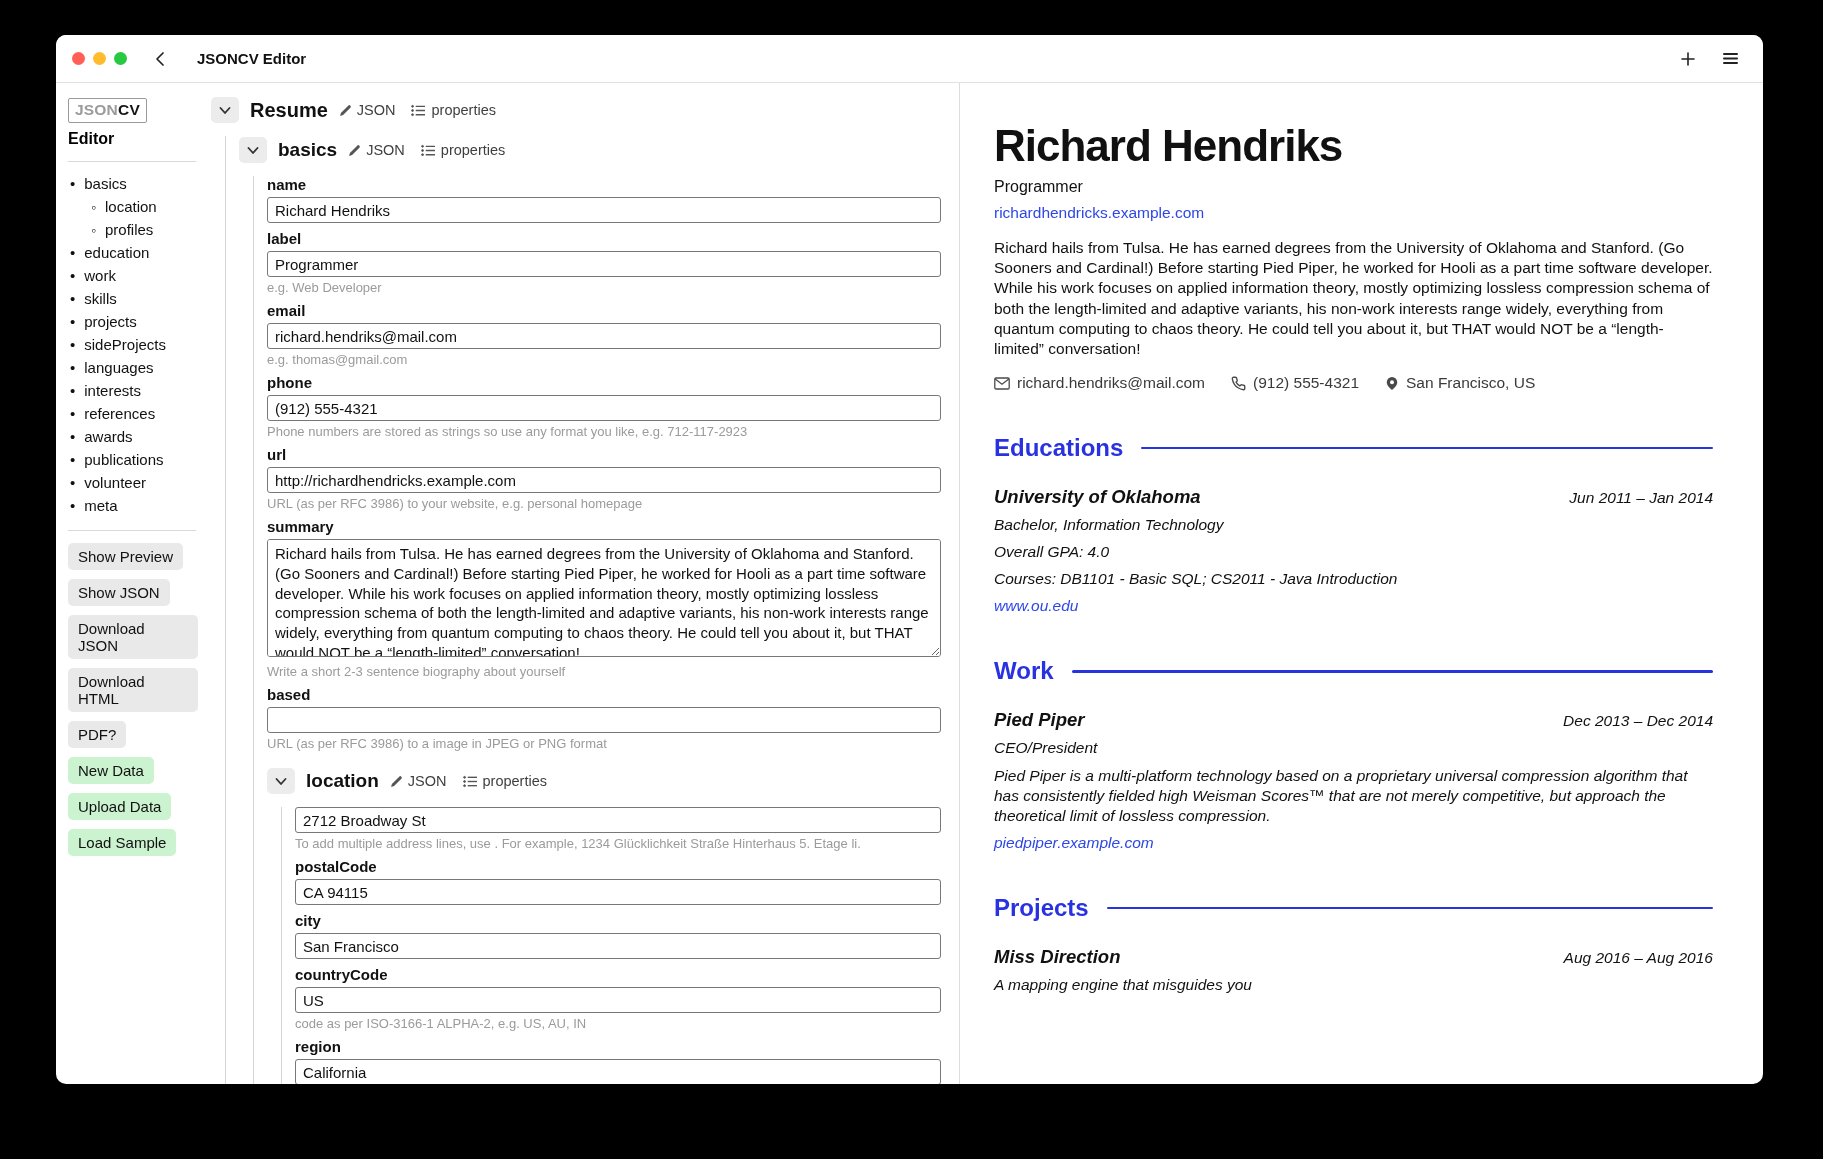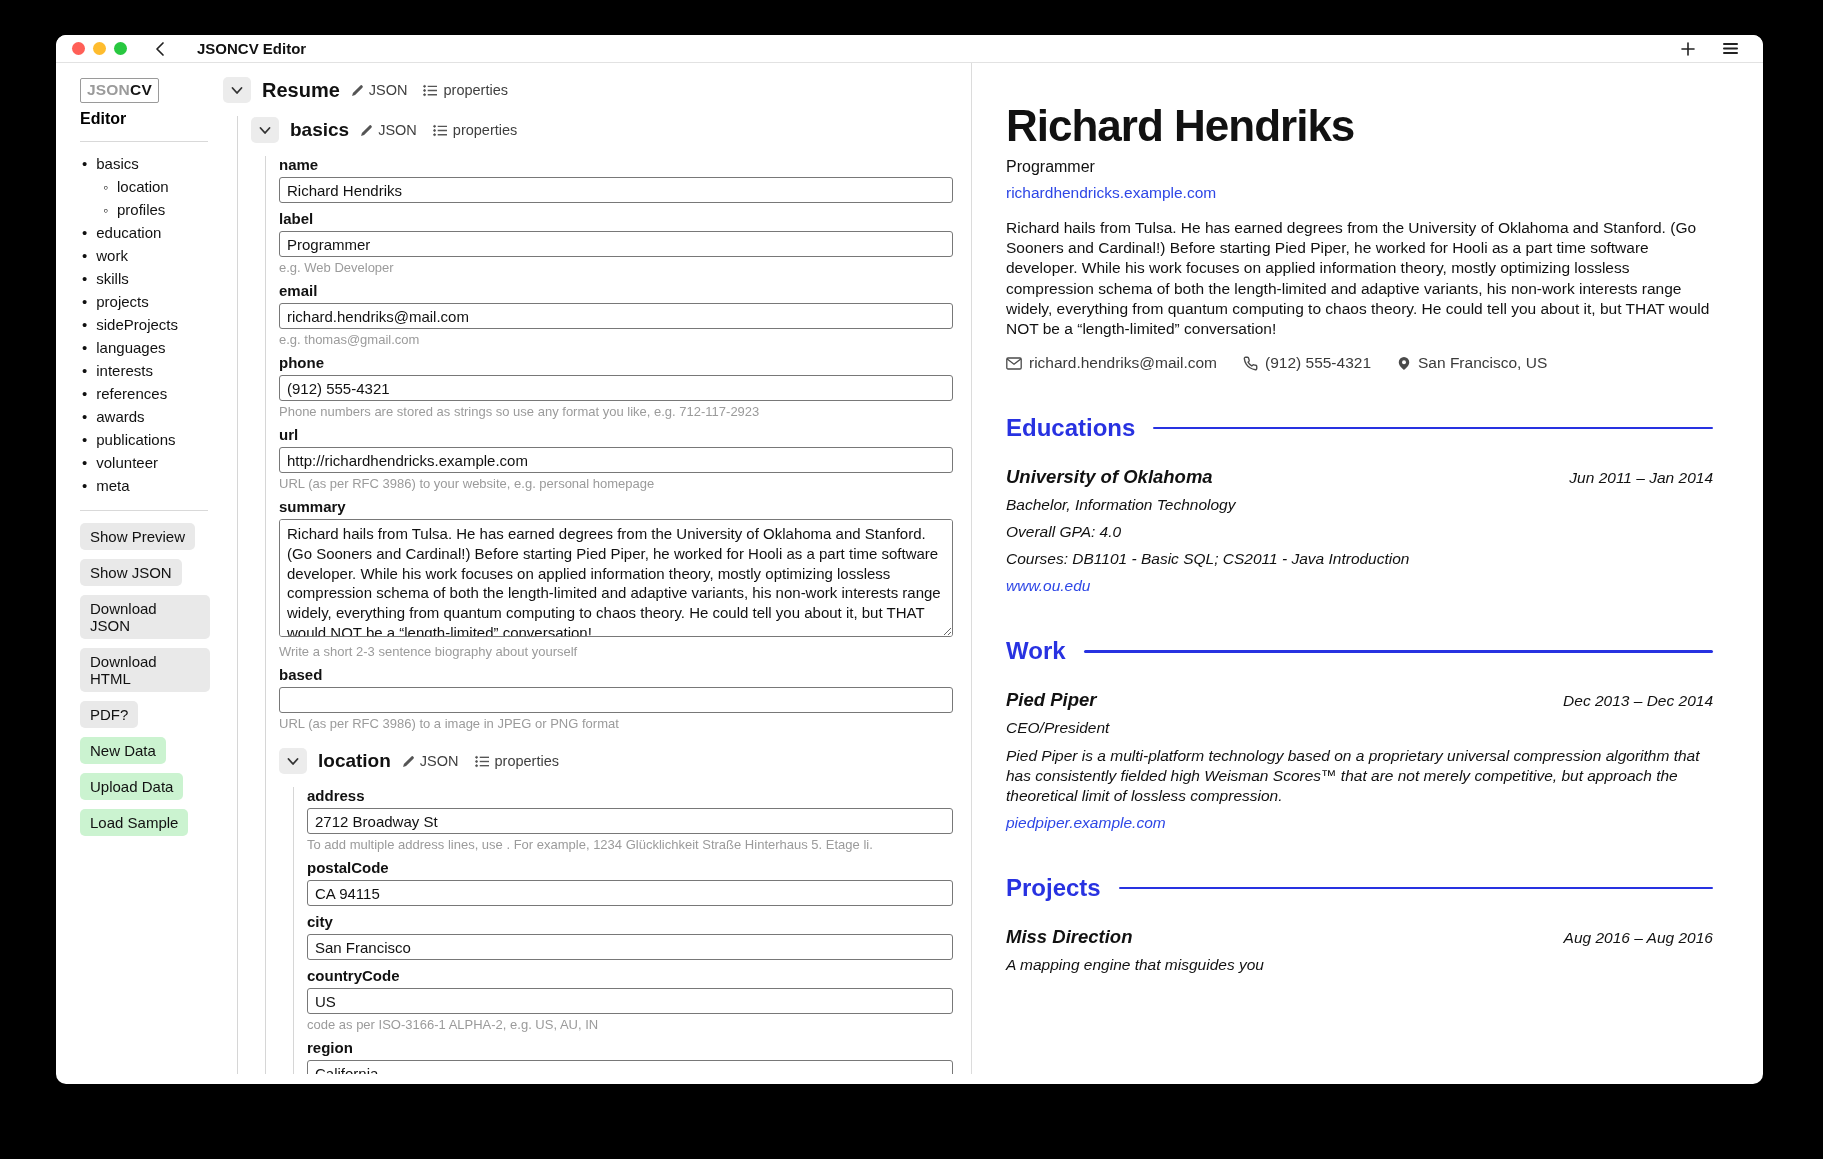--- a/index.html
+++ b/index.html
@@ -1,31 +1,31 @@
 <!DOCTYPE html>
 <html><head>
 <meta charset="utf-8">
 <style>
   * { margin:0; padding:0; box-sizing:border-box; }
   html,body { width:1823px; height:1159px; background:#000; font-family:"Liberation Sans", sans-serif; }
   .window { position:absolute; left:56px; top:35px; width:1707px; height:1049px;
             background:#fff; border-radius:10px; overflow:hidden; }
 
   
-  .titlebar { height:28px; display:flex; align-items:center; border-bottom:1px solid #e2e2e2; background:#fff; }
+  .titlebar { height:48px; display:flex; align-items:center; border-bottom:1px solid #e2e2e2; background:#fff; }
   .traffic { display:flex; gap:8px; margin-left:16px; }
   .light { width:13px; height:13px; border-radius:50%; display:inline-block; cursor:default; }
   .light.red { background:#ff5f57; } .light.yellow { background:#febc2e; } .light.green { background:#28c840; }
   .tb-btn { background:none; border:none; color:#222; display:flex; align-items:center; justify-content:center; cursor:pointer; }
   .back { margin-left:26px; }
   .tb-title { margin-left:30px; font-size:15px; font-weight:600; color:#111; }
   .tb-right { margin-left:auto; display:flex; align-items:center; gap:26px; margin-right:24px; }
 
   
-  .content { display:flex; height:calc(100% - 38px);padding-left:12px; }
+  .content { display:flex; height:calc(100% - 38px); }
 
   
   .sidebar { width:150px; padding:15px 8px 0 12px; flex:none; overflow:hidden; }
   .logo-box { display:inline-block; border:1.5px solid #9a9a9a; border-radius:2px; padding:2px 6px 3px 6px;
               font-size:15.5px; font-weight:700; letter-spacing:0.2px; }
   .logo-json { color:#9b9b9b; } .logo-cv { color:#151515; }
   .logo-sub { font-weight:700; font-size:16px; color:#000000; margin-top:7px; }
   .sb-hr { border:none; border-top:1px solid #d9d9d9; margin:13px 2px 10px 0; }
   .nav { list-style:none; }
   .nav li { display:flex; align-items:center; height:23px; font-size:15px; color:#111; cursor:pointer; }
@@ -325,21 +325,20 @@
                       <line x1="5" y1="7" x2="15" y2="7" stroke-width="1.5"></line>
                       <line x1="5" y1="11.5" x2="15" y2="11.5" stroke-width="1.5"></line>
                     </svg>
                   </span>
                 <span>properties</span>
               </span>
             </div>
 
             <div class="children">
               <div class="field">
-                <label class="f-label">address</label>
                 <input class="f-input" value="2712 Broadway St" style="">
                 <div class="f-hint">To add multiple address lines, use . For example, 1234 Glücklichkeit Straße Hinterhaus 5. Etage li.</div>
               </div>
               <div class="field">
                 <label class="f-label">postalCode</label>
                 <input class="f-input" value="CA 94115" style="">
               </div>
               <div class="field">
                 <label class="f-label">city</label>
                 <input class="f-input" value="San Francisco" style="">

